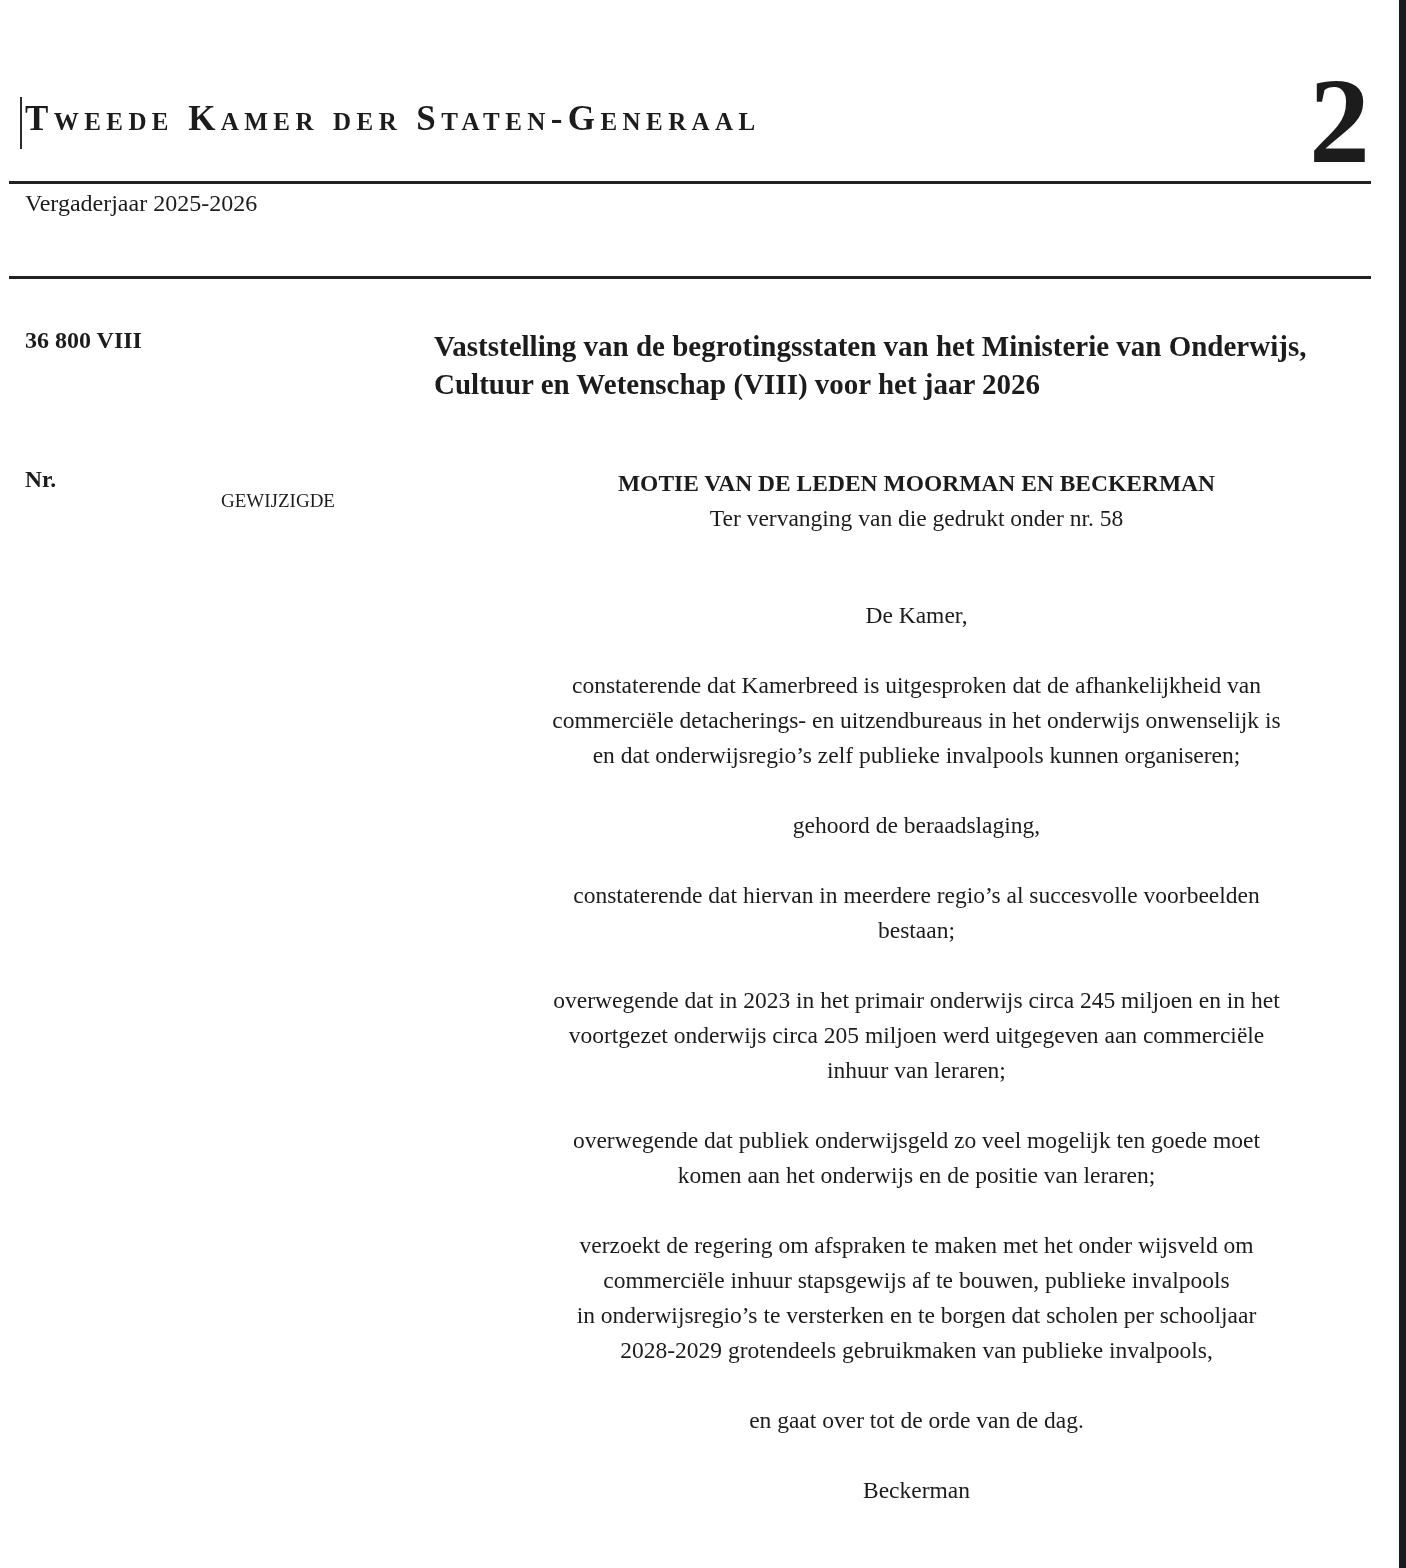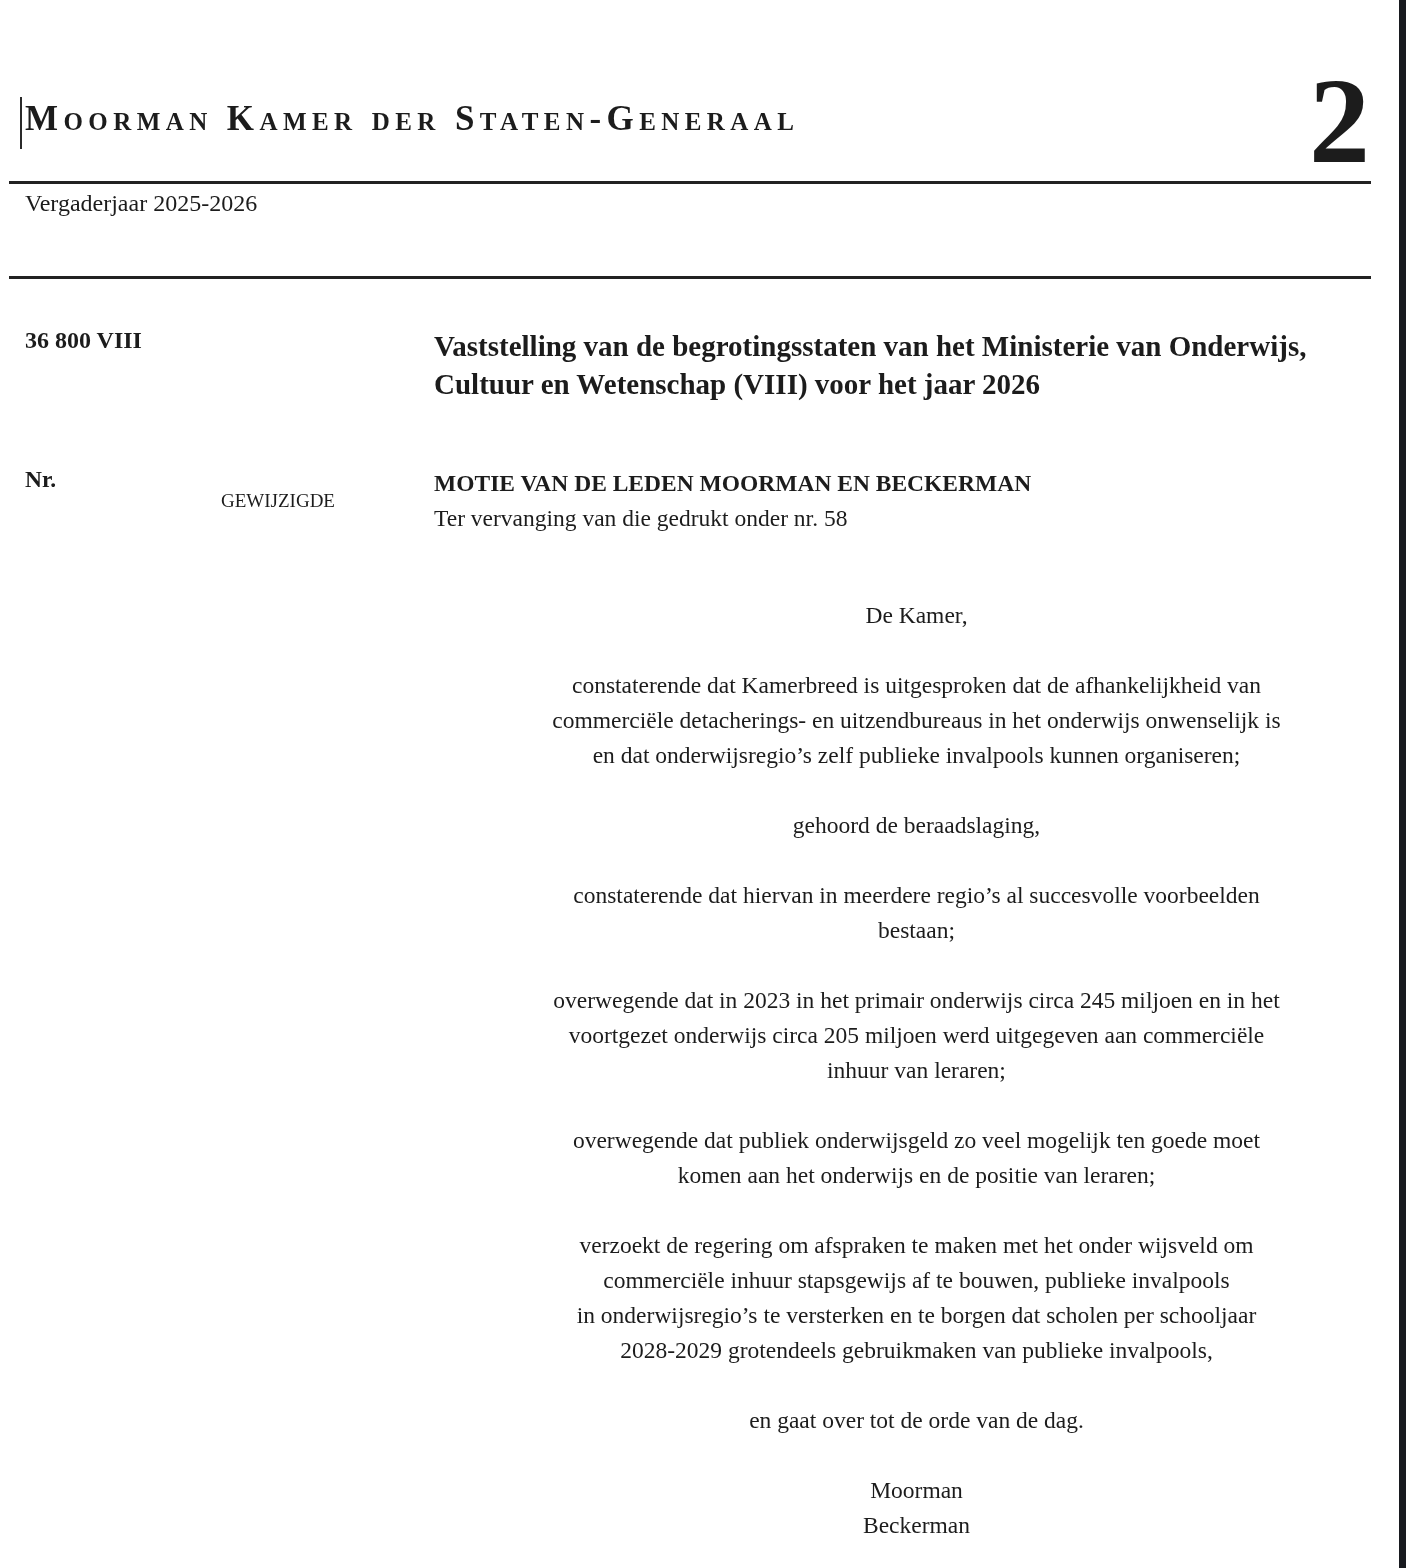--- a/index.html
+++ b/index.html
@@ -97,20 +97,21 @@
     font-weight: normal;
     margin-top: 24px;
   }
   .motion-head-block {
     position: absolute;
     left: 434px;
     top: 466px;
     width: 965px;
     font-size: 23.5px;
     line-height: 35px;
+    text-align: center;
   }
   .motion-heading {
     font-weight: bold;
   }
   .body-block {
     position: absolute;
     left: 434px;
     top: 598px;
     width: 965px;
     font-size: 23.5px;
@@ -127,21 +128,21 @@
 </style>
 </head>
 <body>
 
 <div class="page">
 
   <div class="right-bar"></div>
 
   <div class="cursor-artifact"></div>
 
-  <div class="chamber-title">Moorman Kamer der Staten-Generaal</div>
+  <div class="chamber-title">Tweede Kamer der Staten-Generaal</div>
 
   <div class="page-number">2</div>
 
   <div class="rule rule-top"></div>
 
   <div class="session-year">Vergaderjaar 2025-2026</div>
 
   <div class="rule rule-bottom"></div>
 
   <div class="dossier-number">36 800 VIII</div>
@@ -171,18 +172,17 @@
 inhuur van leraren;</p>
     <p>overwegende dat publiek onderwijsgeld zo veel mogelijk ten goede moet
 komen aan het onderwijs en de positie van leraren;</p>
     <p>verzoekt de regering om afspraken te maken met het onder wijsveld om
 commerciële inhuur stapsgewijs af te bouwen, publieke invalpools
 in onderwijsregio’s te versterken en te borgen dat scholen per schooljaar
 2028-2029 grotendeels gebruikmaken van publieke invalpools,</p>
     <p>en gaat over tot de orde van de dag.</p>
 
     <div class="signatories">
-      <div>Moorman</div>
       <div>Beckerman</div>
     </div>
   </div>
 
 </div>
 
 </body></html>

